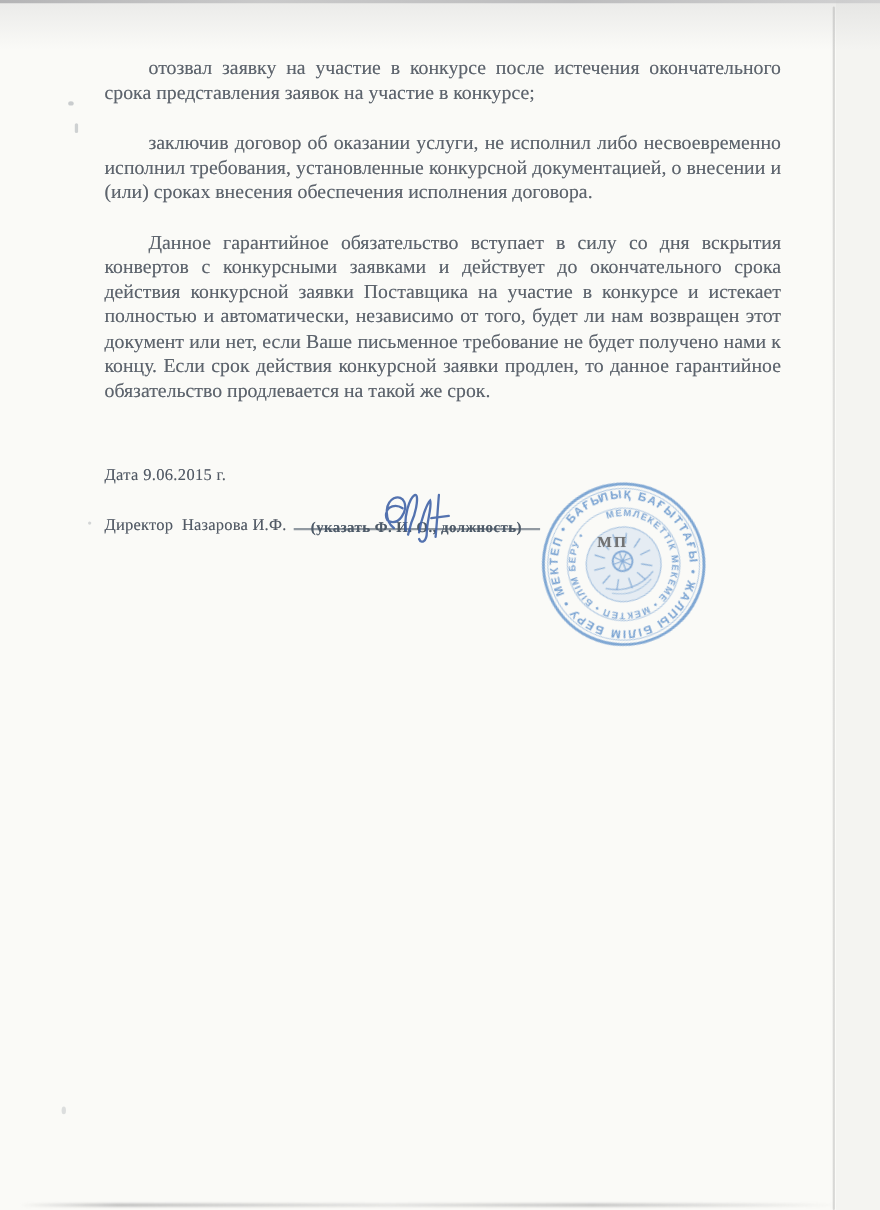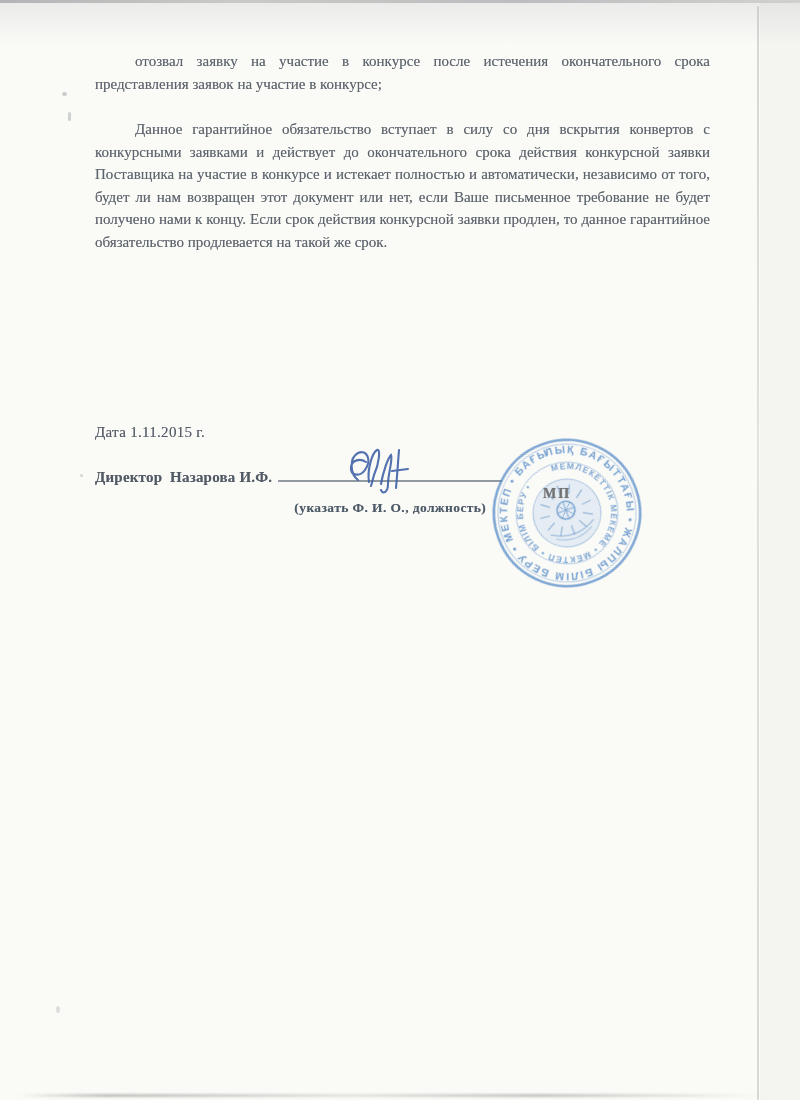--- a/index.html
+++ b/index.html
@@ -26,44 +26,44 @@
   
   .speck{position:absolute;background:#9aa0a6;border-radius:50%;opacity:.5;filter:blur(.6px);}
   .speck.s1{left:62px;top:92px;width:5px;height:4px;}
   .speck.s2{left:68px;top:112px;width:3px;height:9px;border-radius:2px;opacity:.45;}
   .speck.s3{left:80px;top:474px;width:3px;height:3px;opacity:.4;}
   .speck.s4{left:56px;top:1006px;width:4px;height:7px;opacity:.3;}
 
   
   .doc{
     position:absolute;left:95px;top:50px;width:615px;
-    font-size:15px;line-height:22.5px;color:#5d646d;
+    font-size:18px;line-height:22.5px;color:#5d646d;
     text-align:justify;
     text-shadow:0 0 .6px rgba(93,100,109,.55);
   }
   .doc p{margin:0 0 23px 0;text-indent:40px;}
   .doc p.p4{margin-bottom:21px;}
   .date-line{
     position:absolute;left:95px;top:424px;
     font-size:15px;color:#525a65;letter-spacing:.3px;
     text-shadow:0 0 .6px rgba(82,90,101,.5);
   }
   .sig-row{
     position:absolute;left:95px;top:464px;width:500px;
     font-size:15px;color:#525a65;
     text-shadow:0 0 .6px rgba(82,90,101,.5);
   }
-  .sig-label{white-space:pre;font-weight:bold;letter-spacing:.2px;}
+  .sig-label{white-space:pre;font-weight:normal;letter-spacing:.2px;}
   .sig-blank{
     display:inline-block;position:relative;width:224px;height:16px;
     border-bottom:2px solid rgba(110,120,132,.75);
     vertical-align:baseline;margin-left:6px;
   }
   .sig-caption{
-    position:absolute;left:50%;top:36px;transform:translateX(-50%);
+    position:absolute;left:50%;top:8px;transform:translateX(-50%);
     white-space:nowrap;font-size:13.5px;font-weight:bold;color:#4d5a68;
     letter-spacing:.4px;
   }
   .sig-ink{position:absolute;left:336px;top:440px;z-index:3;}
   
   .seal{position:absolute;left:486px;top:432px;width:162px;height:162px;z-index:2;
     opacity:.9;}
   .seal svg{transform:rotate(-20deg);}
   .mp-label{
     position:absolute;left:543px;top:486px;z-index:4;
@@ -81,24 +81,25 @@
   <div class="edge-top"></div>
   <div class="shade-top"></div>
   <div class="edge-bottom"></div>
   <div class="speck s1"></div>
   <div class="speck s2"></div>
   <div class="speck s3"></div>
   <div class="speck s4"></div>
 
   <div class="doc">
     <p class="p1">отозвал заявку на участие в конкурсе после истечения окончательного срока представления заявок на участие в конкурсе;</p>
+    <p class="p3">заключив договор об оказании услуги, не исполнил либо несвоевременно исполнил требования, установленные конкурсной документацией, о внесении и (или) сроках внесения обеспечения исполнения договора.</p>
     <p class="p4">Данное гарантийное обязательство вступает в силу со дня вскрытия конвертов с конкурсными заявками и действует до окончательного срока действия конкурсной заявки Поставщика на участие в конкурсе и истекает полностью и автоматически, независимо от того, будет ли нам возвращен этот документ или нет, если Ваше письменное требование не будет получено нами к концу. Если срок действия конкурсной заявки продлен, то данное гарантийное обязательство продлевается на такой же срок.</p>
   </div>
 
-  <div class="date-line">Дата 1.11.2015 г.</div>
+  <div class="date-line">Дата 9.06.2015 г.</div>
 
   <div class="sig-row">
     <span class="sig-label">Директор  Назарова И.Ф.</span><span class="sig-blank"><span class="sig-caption">(указать Ф. И. О., должность)</span></span>
   </div>
 
   <div class="sig-ink">
     <svg width="92" height="58" viewBox="0 0 92 58">
       <g fill="none" stroke="#3c5fa6" stroke-width="2.1" stroke-linecap="round" opacity="0.88">
         <path d="M22,40 C14,34 13,18 22,13 C31,9 36,20 29,30 C24,37 14,36 15,27 C16,20 24,18 30,22"></path>
         <path d="M33,42 C31,30 36,13 41,10 C45,8 43,24 38,35 L35,46"></path>

